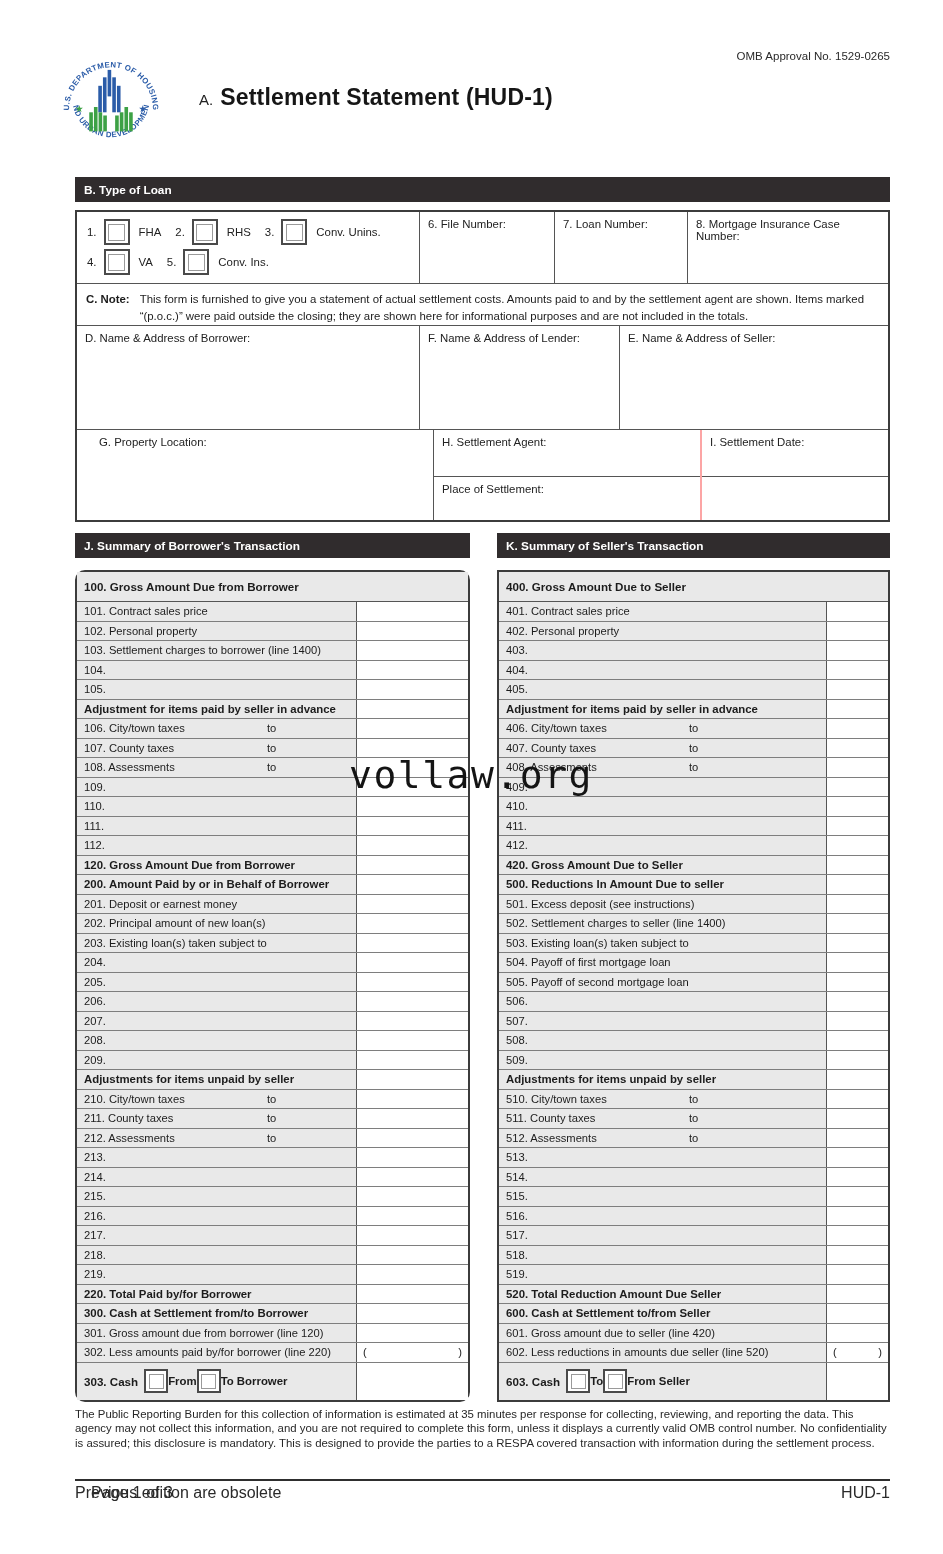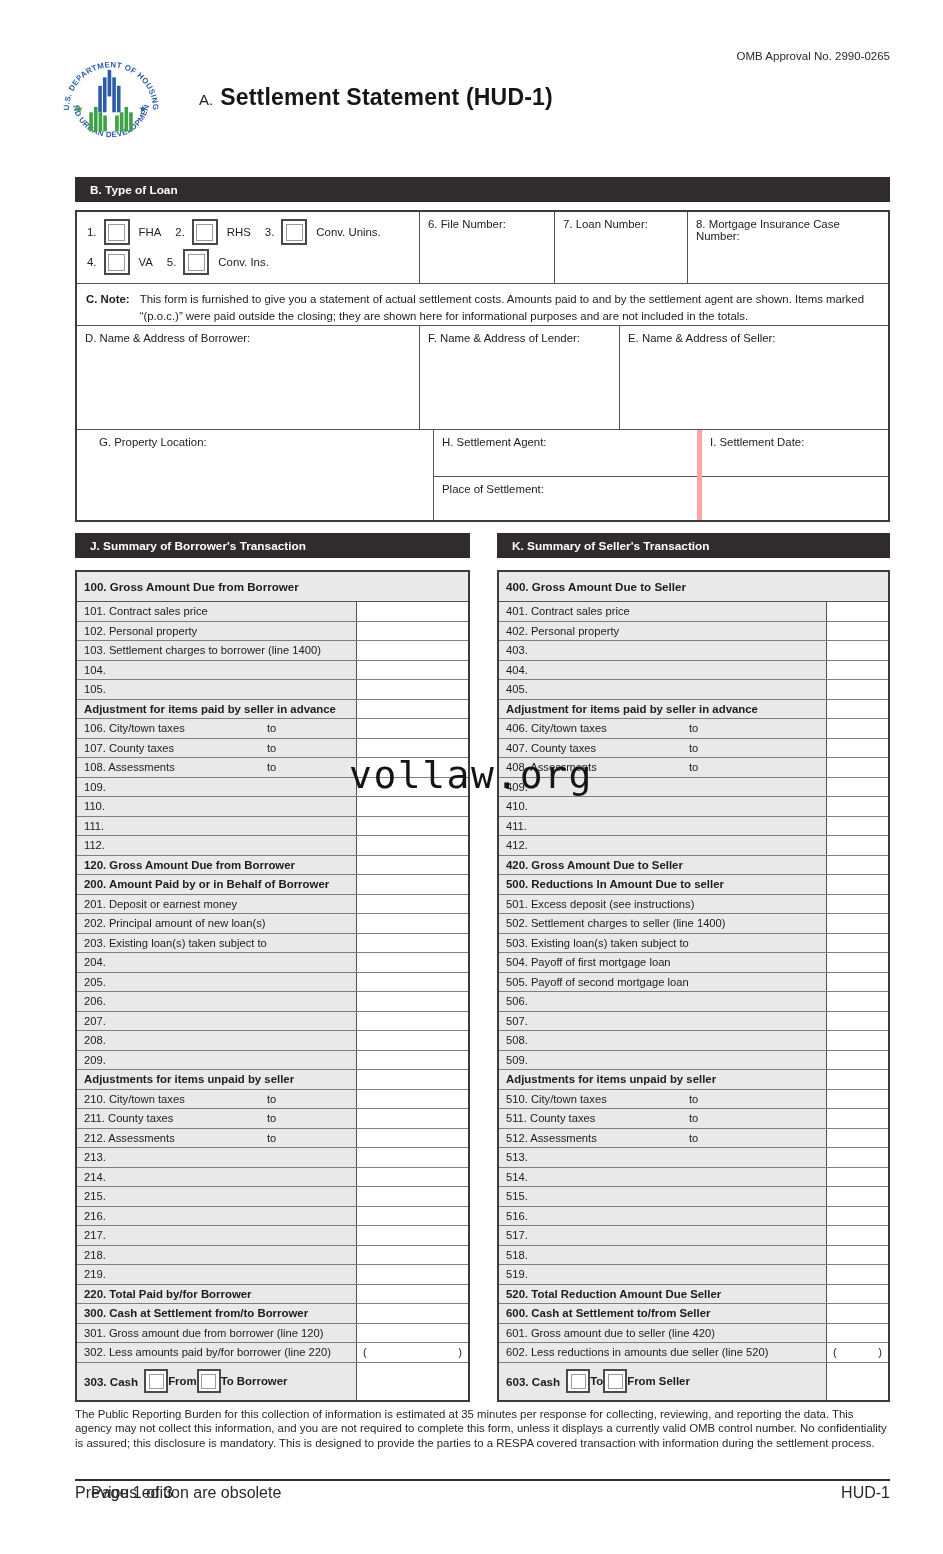--- a/index.html
+++ b/index.html
@@ -10,41 +10,41 @@
   }
   
   .omb { position:absolute; top:50px; right:53px; font-size:11.5px; color:#2a2a2a; }
   .logo { position:absolute; left:58px; top:54px; width:106px; height:106px; }
   .title-row { position:absolute; left:199px; top:84px; display:flex; align-items:baseline; }
   .title-prefix { font-size:15px; margin-right:7px; color:#222; }
   .title-main { font-size:23px; font-weight:bold; color:#161616; letter-spacing:0.2px; }
 
   
   .bar { position:absolute; background:#302c2d; color:#fff; font-weight:bold; font-size:11.8px;
-         display:flex; align-items:center; padding-left:15px; height:25px; }
+         display:flex; align-items:center; padding-left:9px; height:25px; }
   .bar-b { left:75px; top:177px; width:815px; }
   .bar-j { left:75px; top:533px; width:395px; }
   .bar-k { left:497px; top:533px; width:393px; }
 
   
   .info-table { position:absolute; left:75px; top:210px; width:815px; border:2px solid #3c3c3c; background:#fff; }
   .irow { display:flex; border-bottom:1px solid #555; }
   .irow:last-child { border-bottom:none;margin-left:14px; }
   .icell { border-right:1px solid #555; padding:6px 8px; font-size:11.4px; color:#222; }
   .icell:last-child, .stack:last-child { border-right:none; }
   .w-a { width:343px; flex:none; }
   .w-b { width:268px; flex:none; }
   .w-c { flex:1; }
   .w-f1 { width:135px; flex:none; }
   .w-f2 { width:133px; flex:none; }
   .irow-loan { height:72px; }
   .irow-note { height:42px; }
   .irow-def { height:104px; }
   .irow-ghi { height:90px; }
-  .stack { display:flex; flex-direction:column; border-right:5px solid #fca5a5; padding:0; }
+  .stack { display:flex; flex-direction:column; border-right:2px solid #fca5a5; padding:0; }
   .stack .icell { border-right:none; border-bottom:1px solid #555; }
   .stack .icell:last-child { border-bottom:none; flex:1; }
   .stack-top { height:47px; flex:none; }
 
   .loan-cell { display:flex; flex-direction:column; justify-content:space-between; padding:7px 8px 8px 10px; }
   .loan-line { display:flex; align-items:center; }
   .loan-item { display:inline-flex; align-items:center; margin-right:14px; }
   .ln { font-size:11.4px; margin-right:7px; }
   .ll { font-size:11.4px; margin-left:9px; }
   .checkbox { display:inline-flex; width:26px; height:26px; border:2px solid #4a4a4a; background:#fff;
@@ -54,21 +54,21 @@
   .checkbox.small .checkbox-inner { width:15px; height:15px; }
 
   .note-cell { display:flex; padding:7px 8px 6px 9px; font-size:11.4px; line-height:1.45; width:100%; }
   .note-label { font-weight:bold; margin-right:10px; white-space:nowrap; }
   .note-line { display:block; }
 
   .flabel { font-size:11.4px; color:#222; }
 
   
   .sumtable { position:absolute; top:570px; border:2px solid #3c3c3c; display:flex; flex-direction:column; background:#fff; }
-  .sum-j { left:75px; width:395px; }
+  .sum-j { left:75px; width:395px;border-radius:10px; }
   .sum-k { left:497px; width:393px; }
   .srow { display:flex; height:19.5px; border-bottom:1px solid #7e7e7e; flex:none; }
   .srow:last-child { border-bottom:none; }
   .srow.header { height:30px; border-bottom:1.5px solid #555; }
   .srow.cash { height:37px; }
   .cell-full { flex:1; background:#e9e9e9; font-weight:bold; display:flex; align-items:center;
                padding-left:7px; font-size:11.6px; }
   .cell-label { width:280px; flex:none; background:#e9e9e9; display:flex; align-items:center;
                 padding-left:7px; font-size:11.2px; position:relative; border-right:1px solid #555; }
   .sum-k .cell-label { width:328px; }
@@ -89,21 +89,21 @@
   .footline { position:absolute; left:75px; top:1479px; width:815px; border-top:2.5px solid #2e2e2e; }
   .footrow { position:absolute; left:75px; top:1484px; width:815px; display:flex; justify-content:space-between;
              font-size:16px; color:#2a2a2a; }
   .footrow .fc { position:absolute; left:16px; right:0; text-align:left; }
 </style>
 </head>
 <body>
 
 <div class="page">
 
-  <div class="omb">OMB Approval No. 2990-0265</div>
+  <div class="omb">OMB Approval No. 1529-0265</div>
 
   <div class="logo">
     <svg viewBox="0 0 100 100" width="106" height="106">
       <circle cx="50" cy="50" r="49.5" fill="#ffffff"></circle>
       <defs>
         <path id="arcT" d="M 10.5,52 A 39.5,39.5 0 0 1 89.5,52"></path>
         <path id="arcB" d="M 14,48 A 36.5,36.5 0 0 0 86,48"></path>
       </defs>
       <text font-size="7.4" font-weight="bold" fill="#2b5ca8" letter-spacing="0.4" font-family="Liberation Sans, sans-serif">
         <textPath href="#arcT" startOffset="50%" text-anchor="middle">U.S. DEPARTMENT OF HOUSING</textPath>

